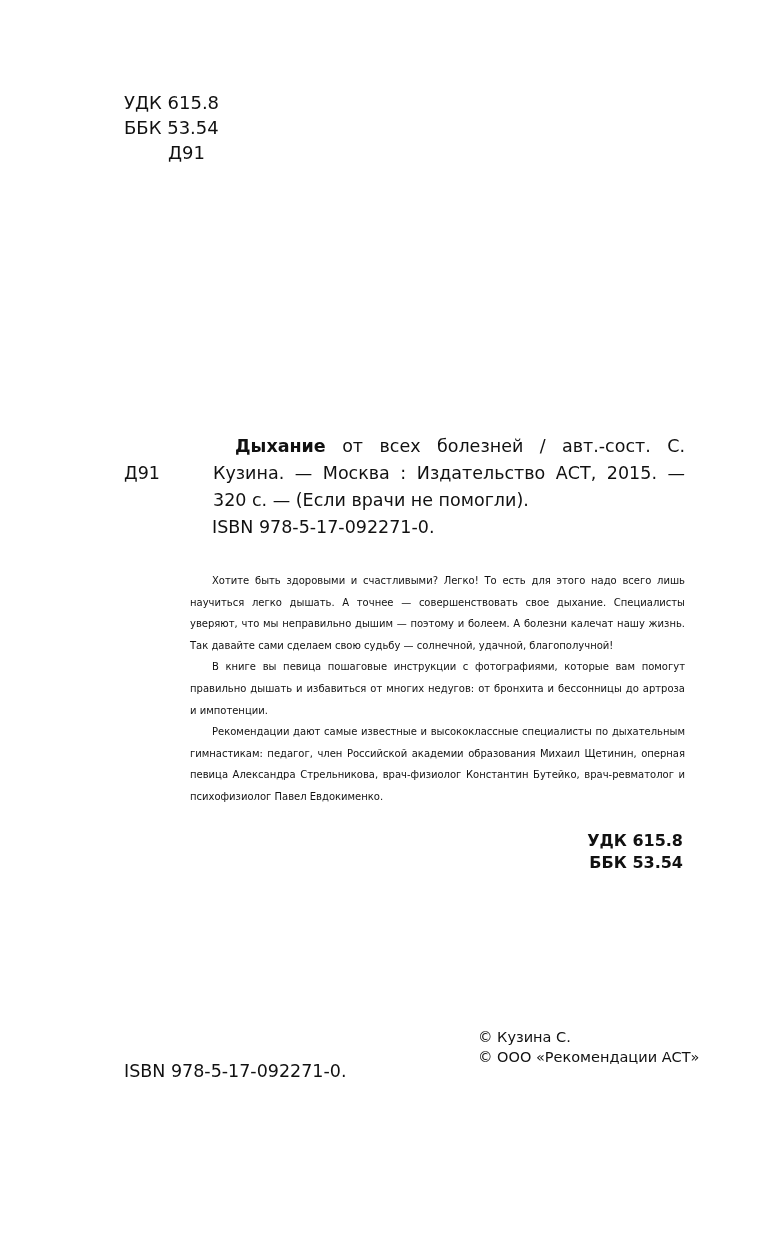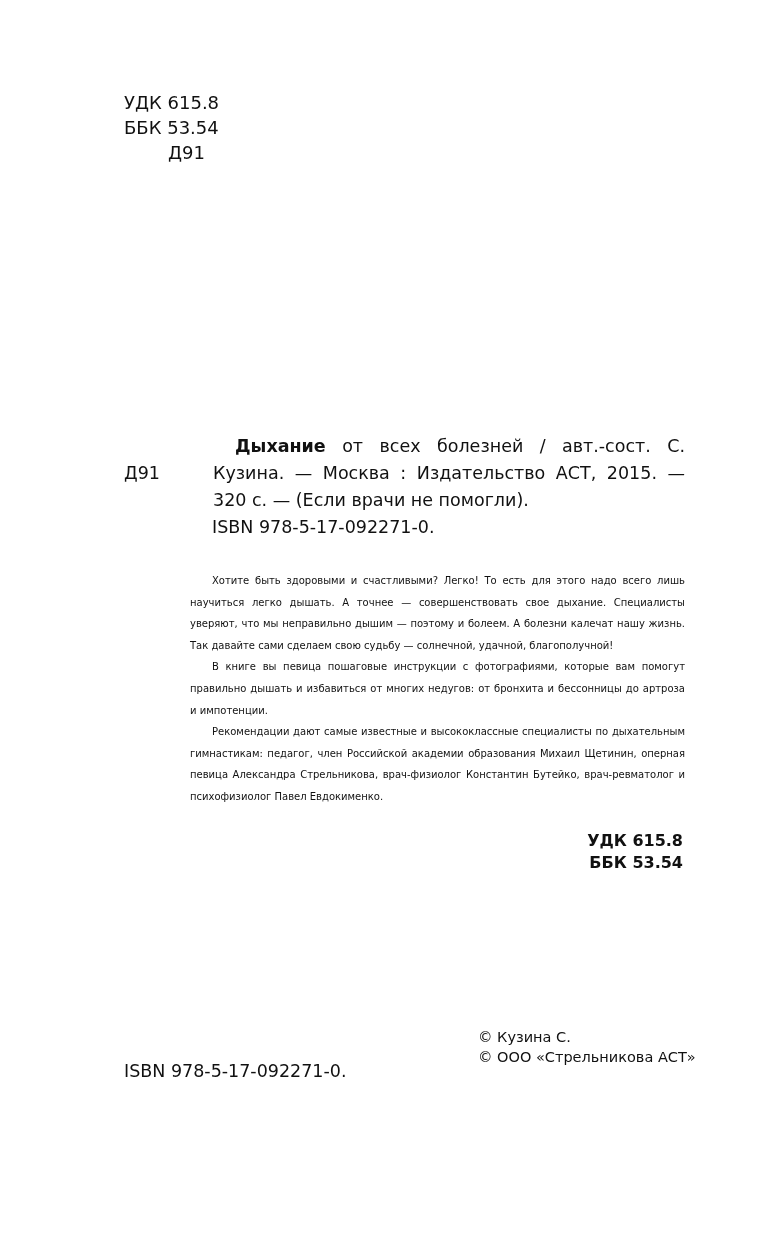--- a/index.html
+++ b/index.html
@@ -50,14 +50,14 @@
 
 <div class="abs bottom-codes">
   <div>УДК 615.8</div>
   <div>ББК 53.54</div>
 </div>
 
 <div class="abs footer-isbn">ISBN 978-5-17-092271-0.</div>
 
 <div class="abs copyrights">
   <div>© Кузина С.</div>
-  <div>© ООО «Стрельникова АСТ»</div>
+  <div>© ООО «Рекомендации АСТ»</div>
 </div>
 
 </body></html>

